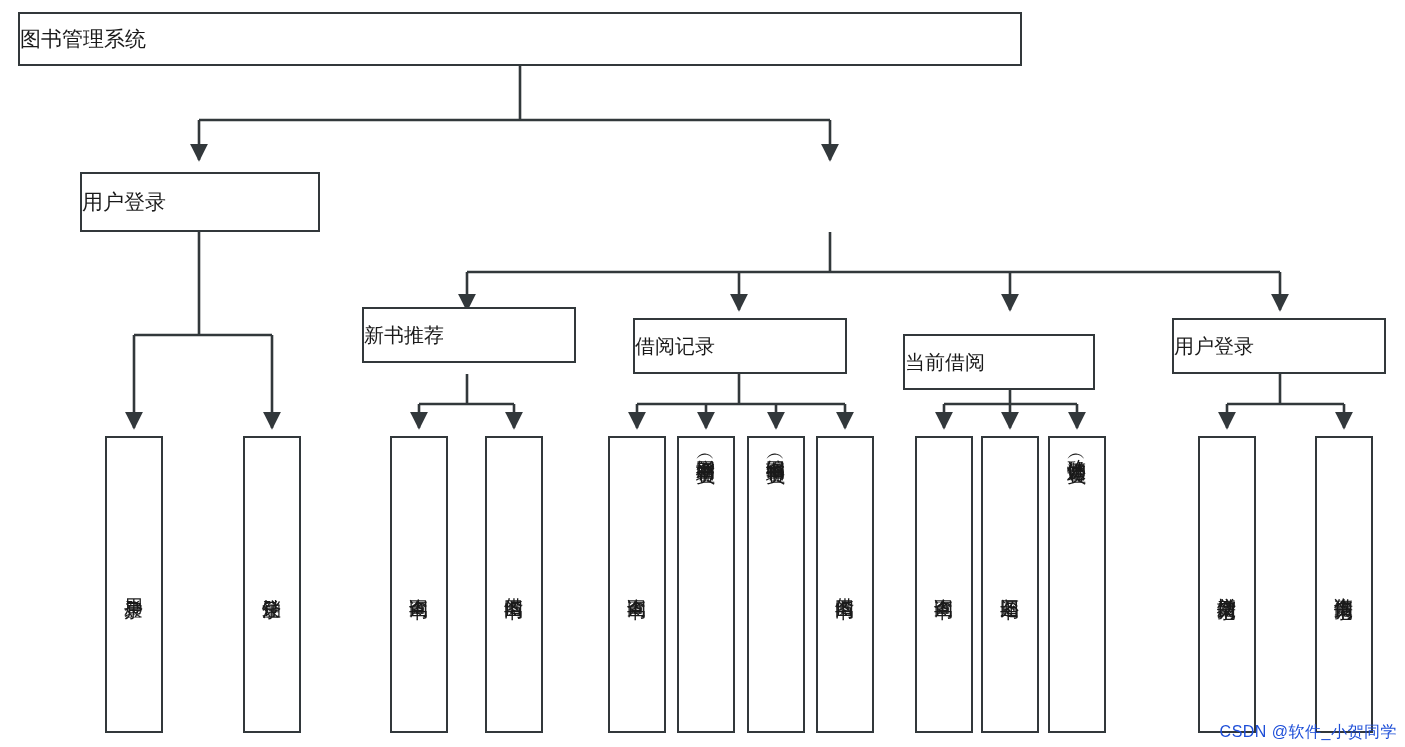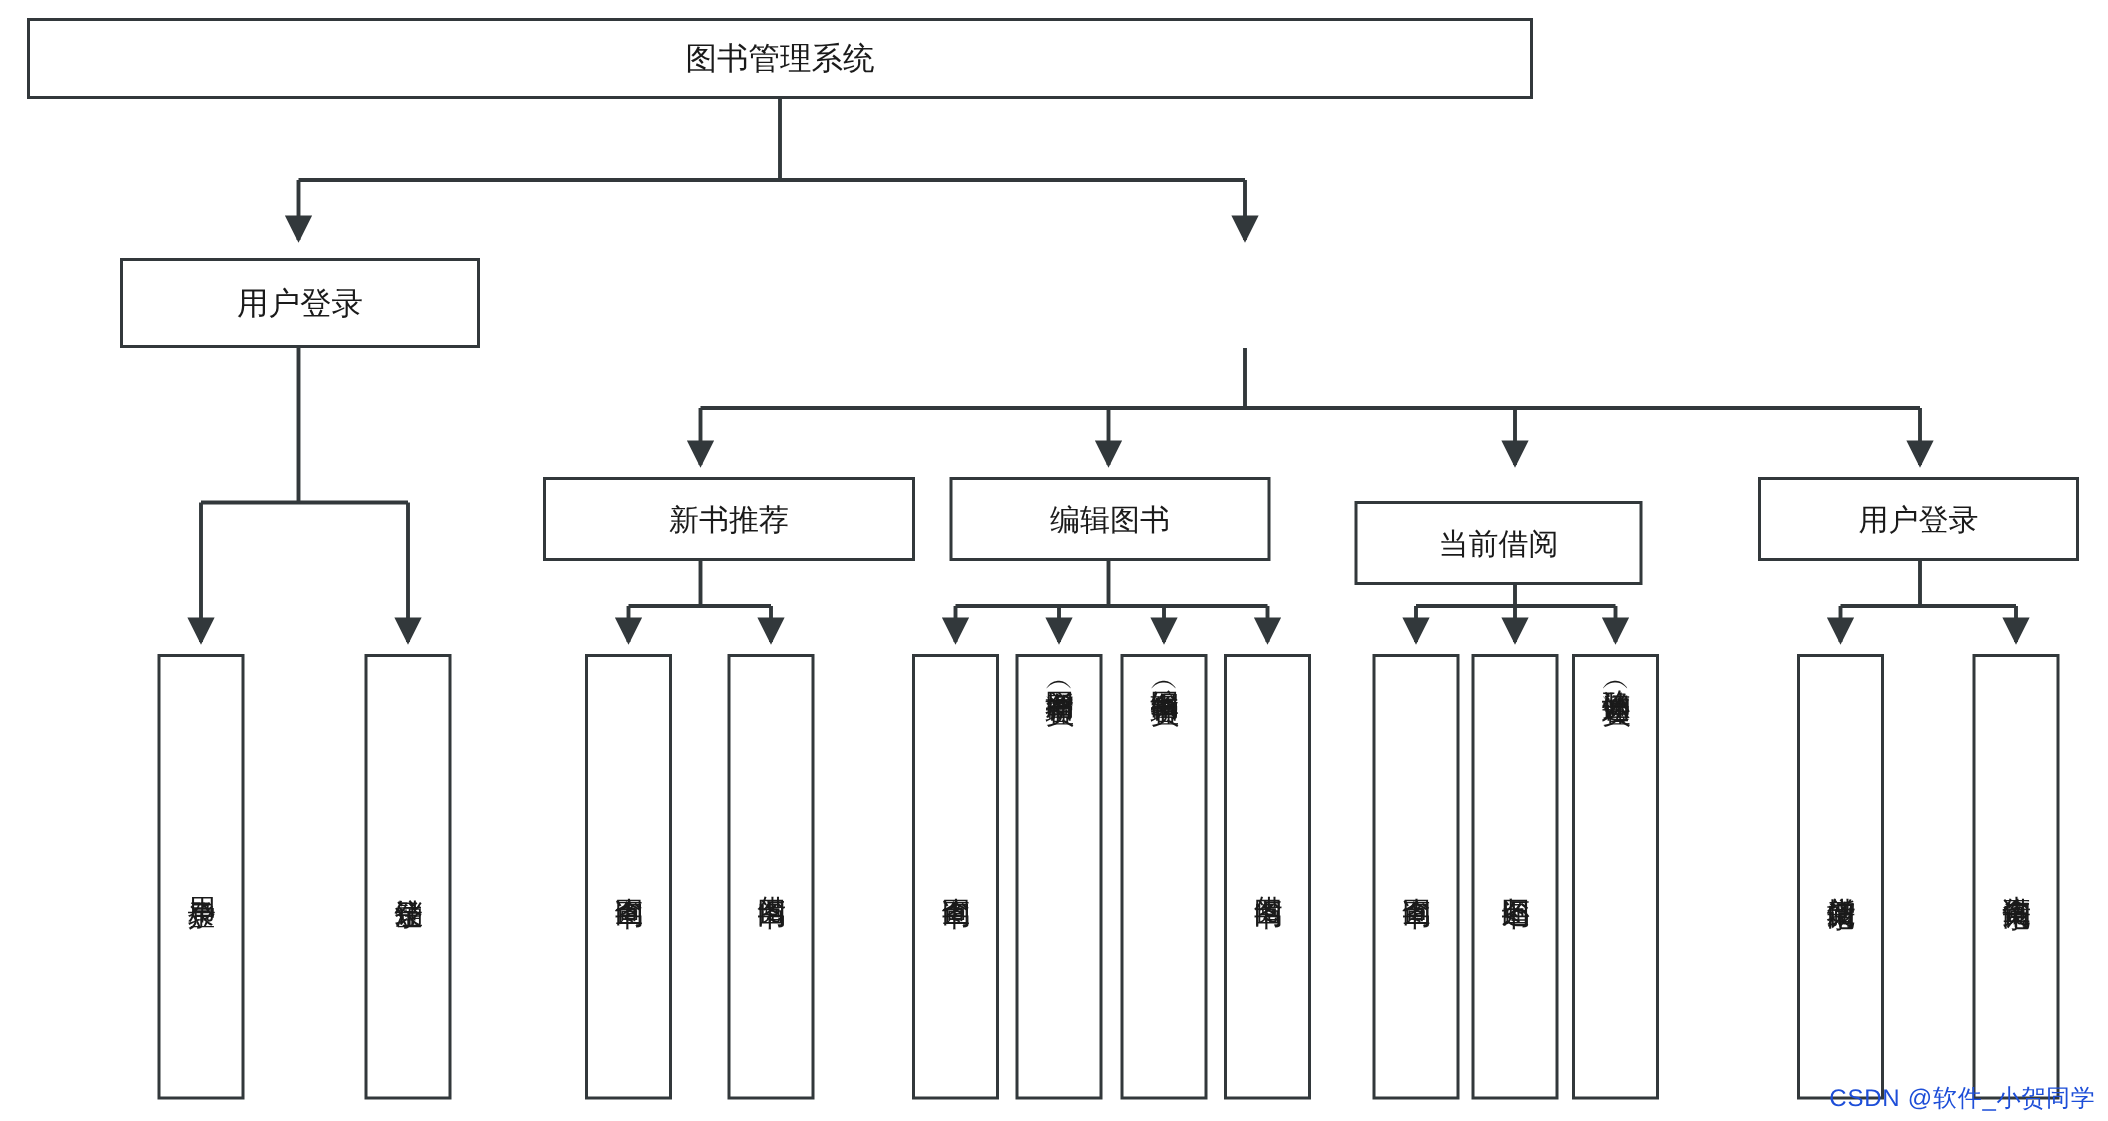--- a/index.html
+++ b/index.html
@@ -26,21 +26,21 @@
     height: 747px;
     pointer-events: none;
   }
   .node {
     position: absolute;
     box-sizing: border-box;
     background: #ffffff;
     border: 2px solid #32383b;
     display: flex;
     align-items: center;
-    justify-content: center;
+    justify-content: flex-start;
     color: #1a1a1a;
   }
   .node.root {
     font-size: 21px;
   }
   .node.level2 {
     font-size: 21px;
   }
   .node.level3 {
     font-size: 20px;
@@ -130,26 +130,26 @@
 
   <div class="node root" style="left:18px; top:12px; width:1004px; height:54px;">
     <span>图书管理系统</span>
   </div>
 
   <div class="node level2" style="left:80px; top:172px; width:240px; height:60px;">
     <span>用户登录</span>
   </div>
 
 
-  <div class="node level3" style="left:362px; top:318px; width:248px; height:56px;">
+  <div class="node level3" style="left:362px; top:307px; width:214px; height:56px;">
     <span>新书推荐</span>
   </div>
 
   <div class="node level3" style="left:633px; top:318px; width:214px; height:56px;">
-    <span>编辑图书</span>
+    <span>借阅记录</span>
   </div>
 
   <div class="node level3" style="left:903px; top:318px; width:192px; height:56px;margin-top:16px;">
     <span>当前借阅</span>
   </div>
 
   <div class="node level3" style="left:1172px; top:318px; width:214px; height:56px;">
     <span>用户登录</span>
   </div>
 

